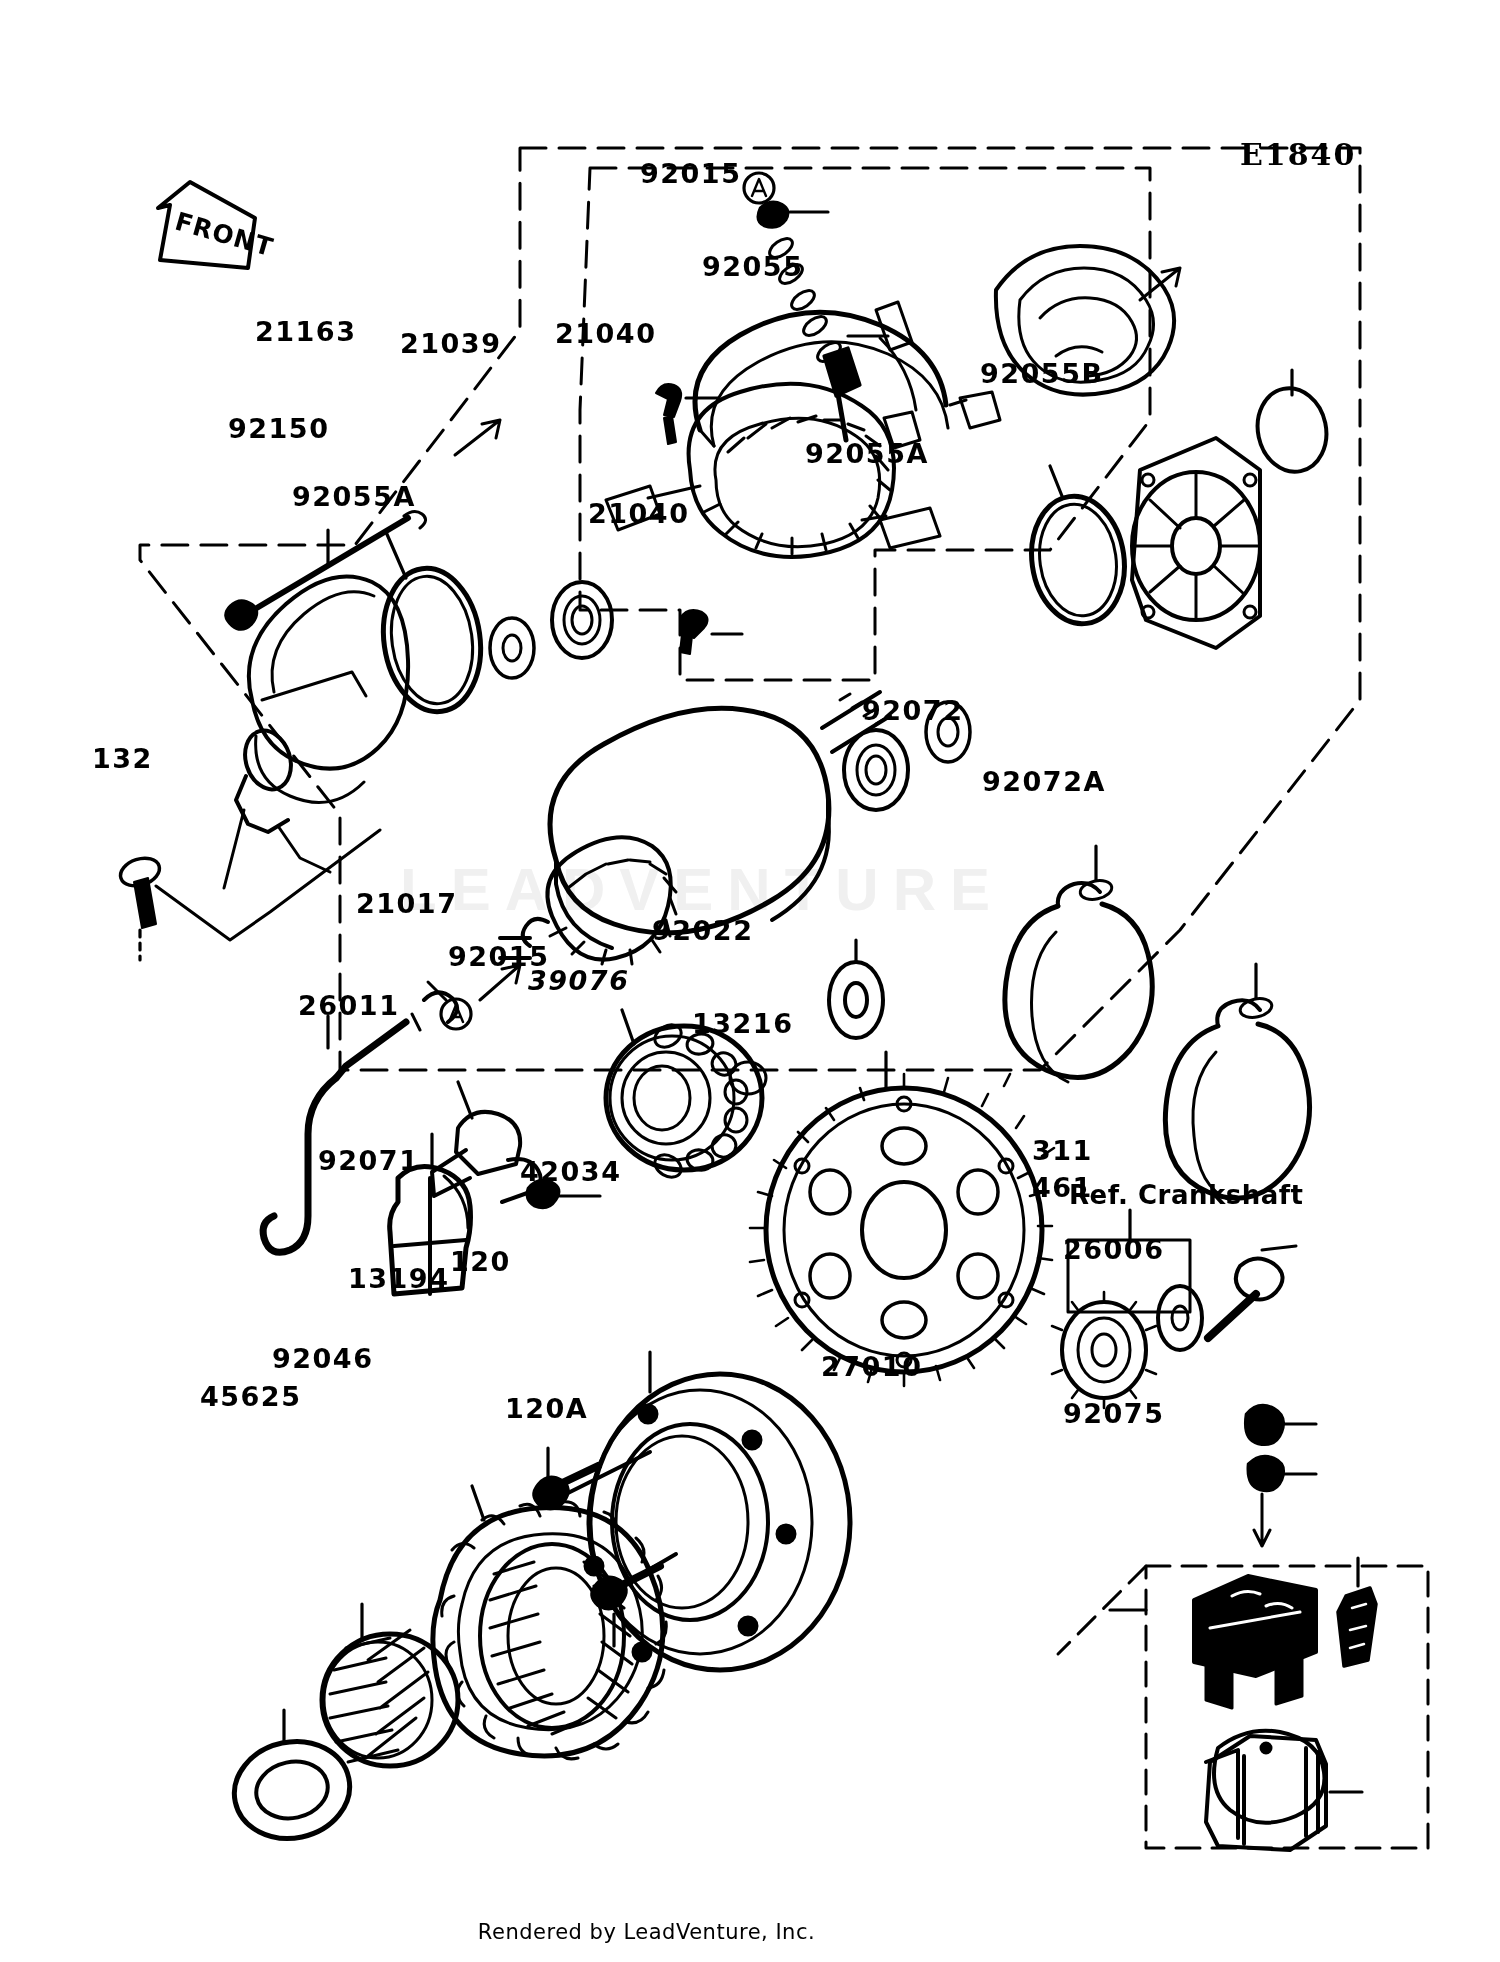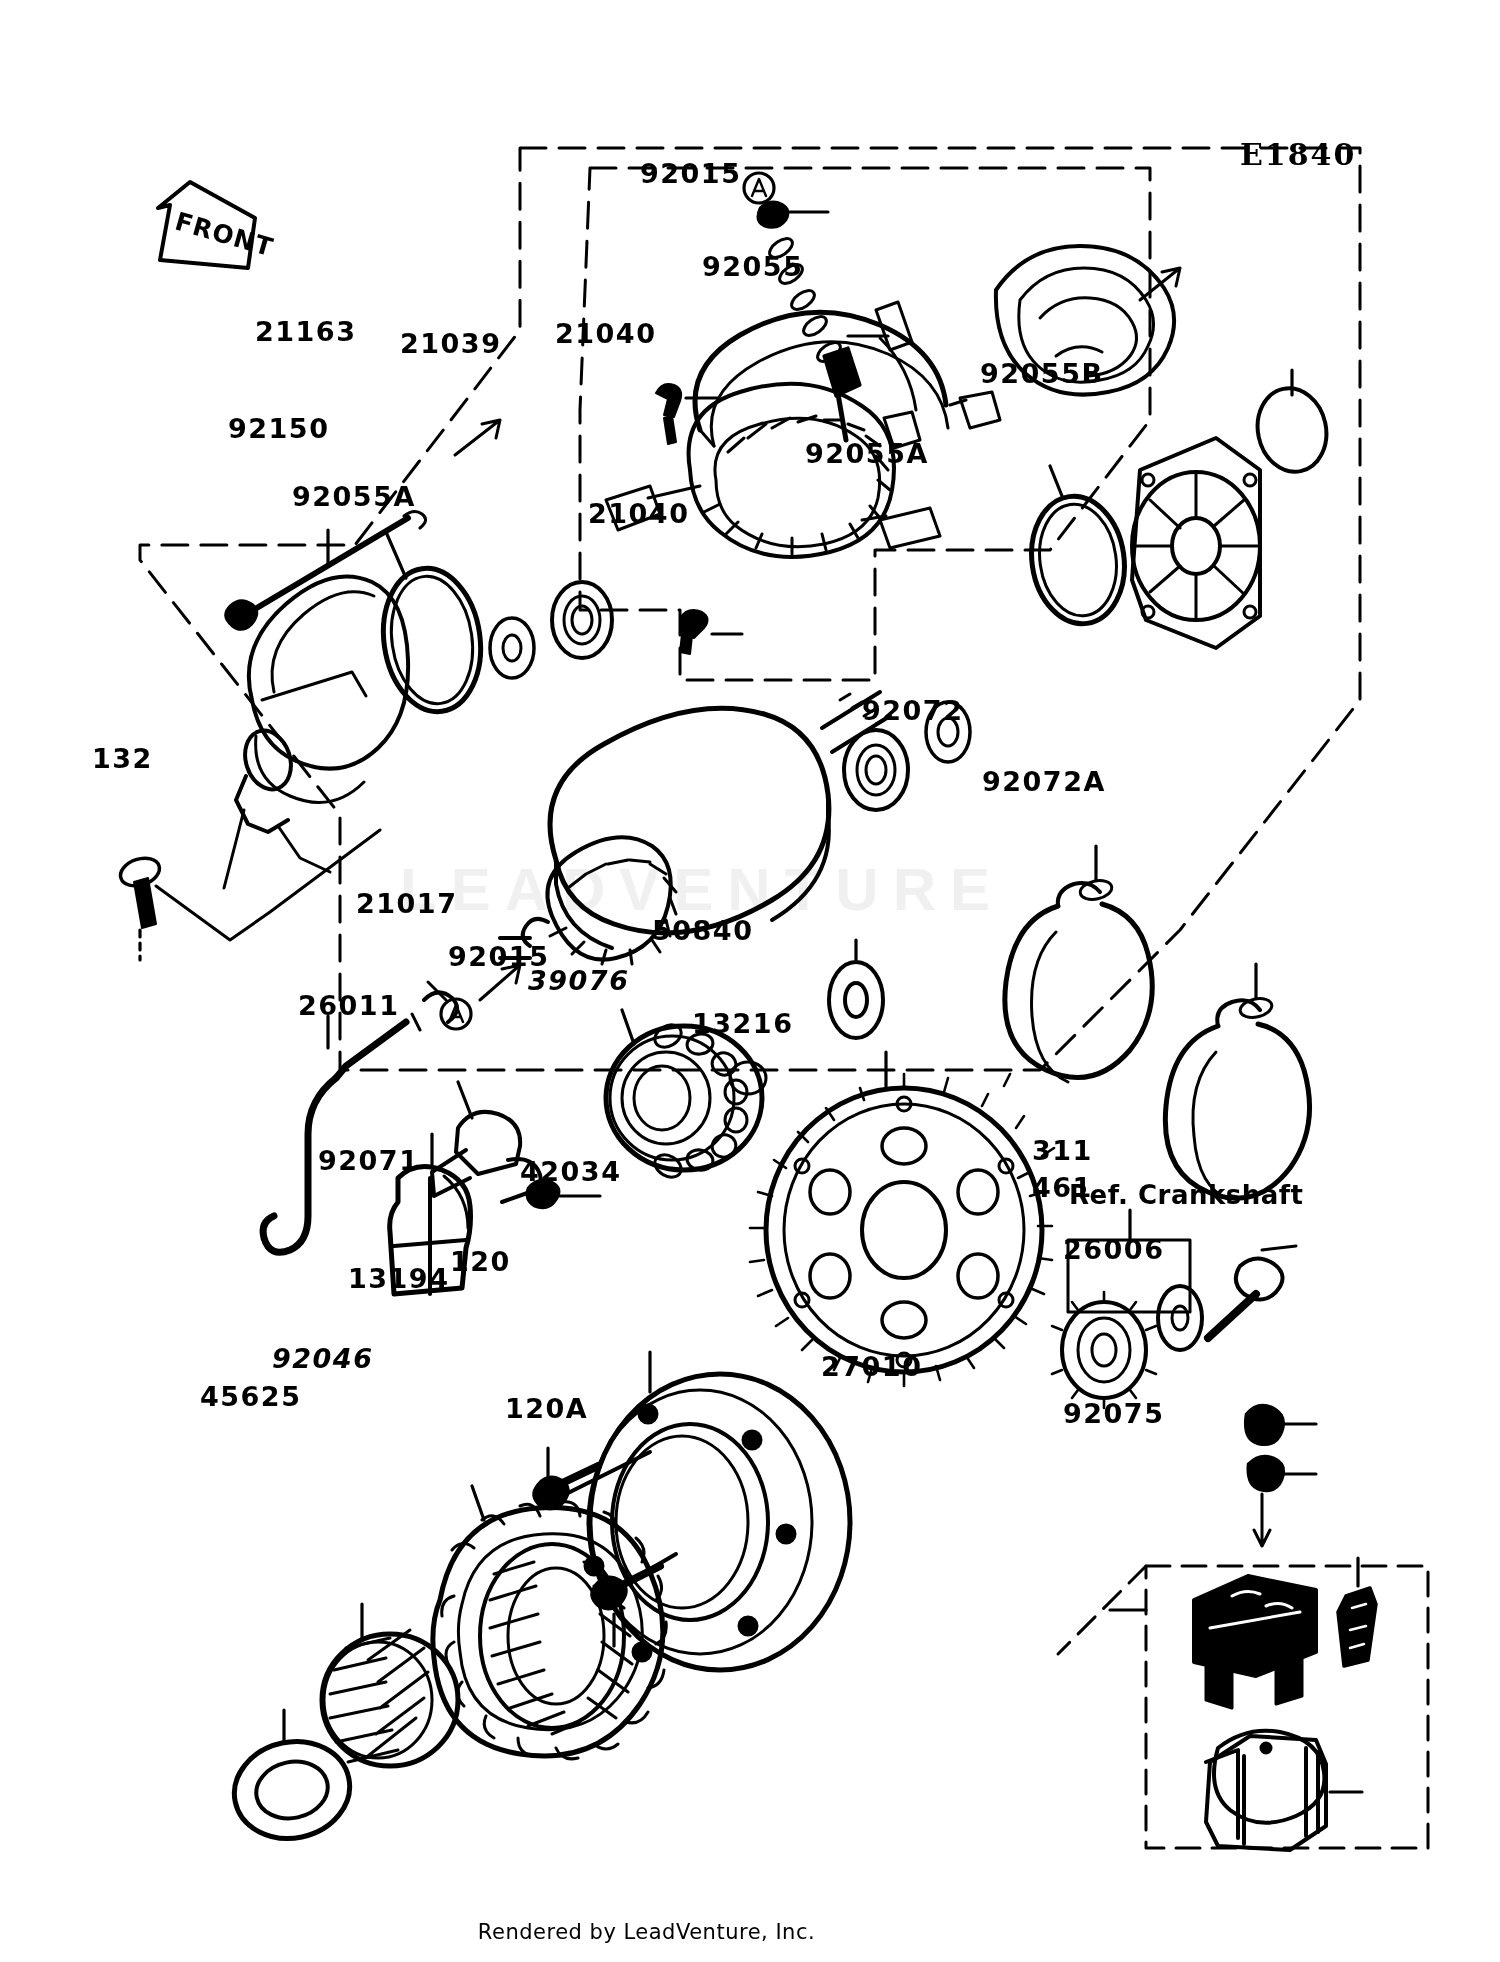--- a/index.html
+++ b/index.html
@@ -473,27 +473,27 @@
   <div class="lbl" style="left:805px;  top:440px;">92055A</div>
   <div class="lbl" style="left:980px;  top:360px;">92055B</div>
   <div class="lbl" style="left:92px;   top:745px;">132</div>
   <div class="lbl" style="left:862px;  top:697px;">92072</div>
   <div class="lbl" style="left:982px;  top:768px;">92072A</div>
   <div class="lbl" style="left:356px;  top:890px;">21017</div>
   <div class="lbl" style="left: 448px; top: 943px;">92015</div>
   <div class="lbl" style="left: 298px; top: 992px;">26011</div>
   <div class="lbl" style="left: 318px; top: 1147px;">92071</div>
   <div class="lbl" style="left: 528px; top: 967px; font-style: italic;">39076</div>
-  <div class="lbl" style="left: 652px; top: 917px;">50840</div>
+  <div class="lbl" style="left: 652px; top: 917px;">92022</div>
   <div class="lbl" style="left: 692px; top: 1010px;">13216</div>
   <div class="lbl" style="left: 520px; top: 1158px;">42034</div>
   <div class="lbl" style="left: 450px; top: 1248px;">120</div>
   <div class="lbl" style="left: 505px; top: 1395px;">120A</div>
   <div class="lbl" style="left: 348px; top: 1265px;">13194</div>
-  <div class="lbl" style="left: 272px; top: 1345px; font-style: italic;">92046</div>
+  <div class="lbl" style="left: 272px; top: 1345px;">92046</div>
   <div class="lbl" style="left: 200px; top: 1383px;">45625</div>
   <div class="lbl" style="left: 1032px; top: 1137px;">311</div>
   <div class="lbl" style="left: 1032px; top: 1174px;">461</div>
   <div class="lbl" style="left: 1063px; top: 1236px;">26006</div>
   <div class="lbl" style="left: 821px; top: 1353px;">27010</div>
   <div class="lbl" style="left: 1063px; top: 1400px;">92075</div>
 
   <div id="footer">Rendered by LeadVenture, Inc.</div>
 
 </div>

